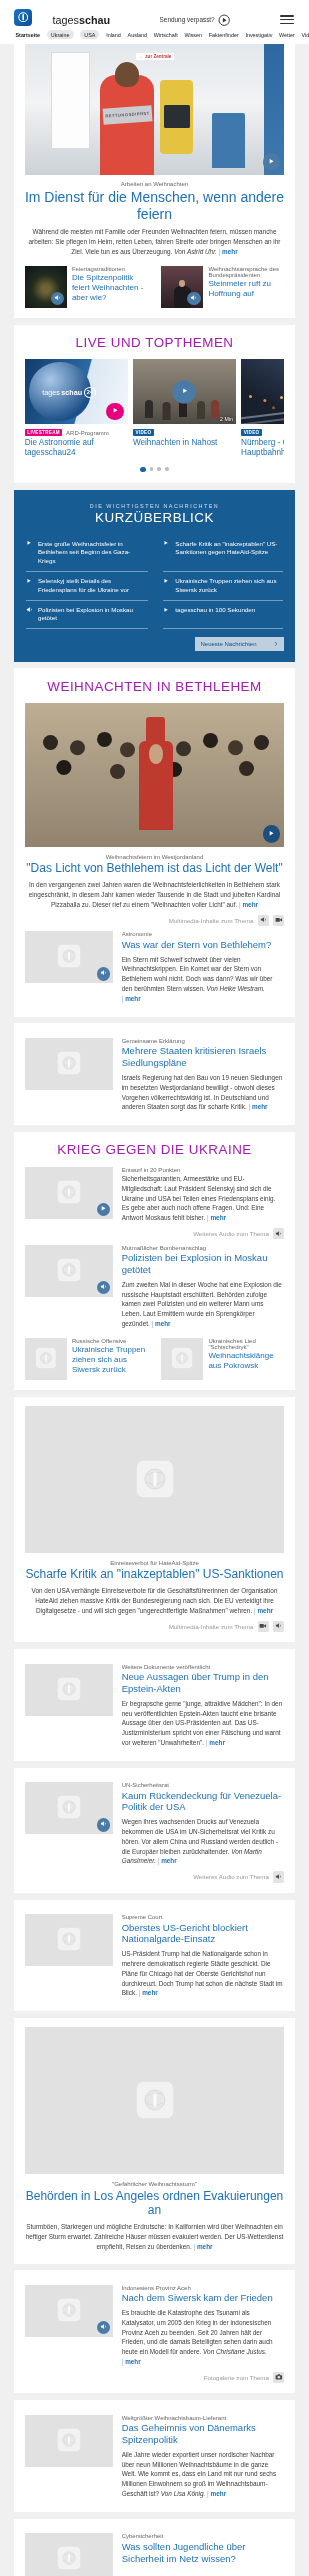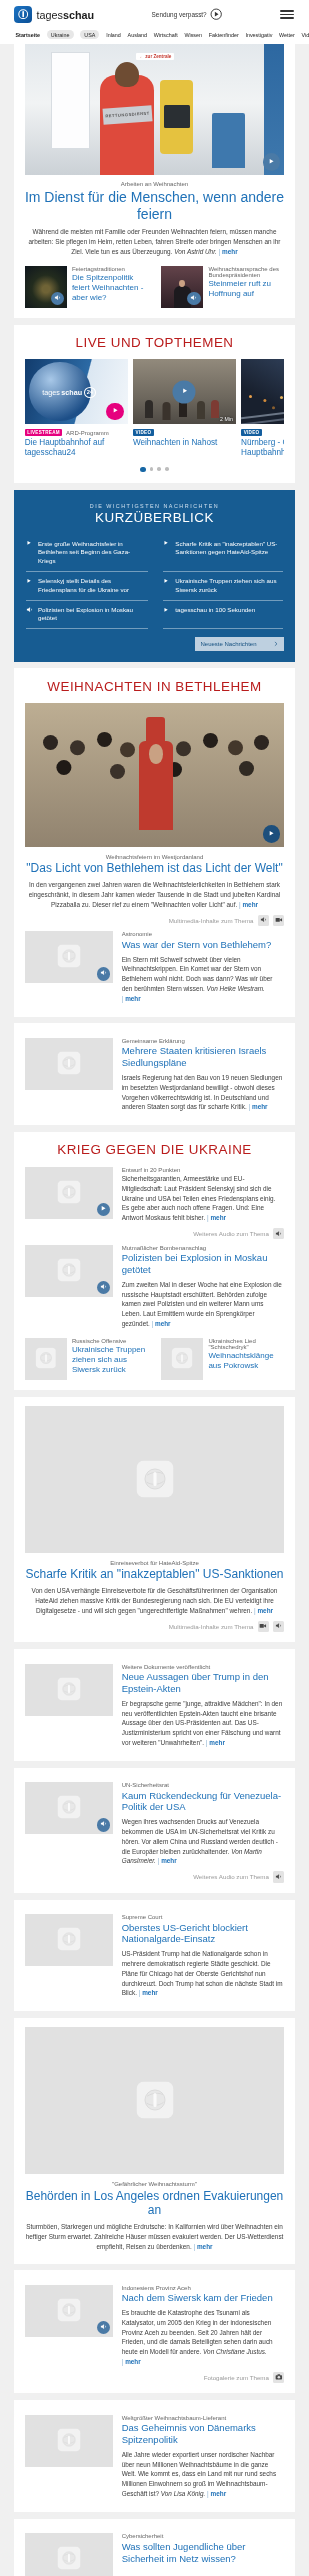--- a/index.html
+++ b/index.html
@@ -1,35 +1,35 @@
 <!DOCTYPE html>
 <html style="font-size:8.2px"><head>
 <meta charset="utf-8">
 <style>
   html,body{margin:0;padding:0;background:#f0f0f0;width:309px;font-family:"Liberation Sans",sans-serif;-webkit-font-smoothing:antialiased;}
   *{box-sizing:border-box;}
   
   .hdr{background:#fff;padding:3.1px 10.3px 0 10.3px;}
-  .hdr-top{display:flex;align-items:center;height:23px;}
+  .hdr-top{display:flex;align-items:flex-end;height:23px;gap:16px;}
   .logo{width:17.5px;height:17.5px;border-radius:4.1px;background:linear-gradient(135deg,#1c74c4,#0b4f95);margin-left:4.1px;flex:none;display:flex;align-items:center;justify-content:center;cursor:pointer;}
   .brand{font-size:10.8px;color:#1d1d1d;margin-left:4.6px;cursor:pointer;}
   .brand .bl{font-weight:300;} .brand .bb{font-weight:700;}
   .missed{display:flex;align-items:center;gap:3.6px;margin:0 auto;font-size:6.4px;color:#333;cursor:pointer;}
   .burger{width:13.4px;margin-right:5.2px;cursor:pointer;}
   .burger i{display:block;height:1.5px;background:#333;border-radius:1px;margin:2.1px 0;}
   .nav{display:flex;align-items:center;gap:6.7px;padding:4.1px 1px 4.6px 5.2px;font-size:5.4px;color:#222;flex-wrap:nowrap;white-space:nowrap;}
   .nav .ni{cursor:pointer;}
   .nav .act{font-weight:700;}
   .nav .pill{background:#e7e7e7;border-radius:4.6px;padding:1.5px 4.1px;}
   
   .card{background:#fff;margin:0 14.4px 6.7px 14.4px;padding:9.3px 10.3px 10.3px 10.3px;}
   .card.flush{padding-top:0;}
   .card.blue{background:#175c92;color:#fff;}
   .eyebrow{color:#787878;text-align:center;font-size:5.4px;letter-spacing:1.5px;margin:4.1px 0 1px;}
-  .sec-title{color:#b91c1c;text-align:center;font-size:13.4px;font-weight:500;letter-spacing:0.5px;margin:1px 0 9.3px;}
+  .sec-title{color:#a21caf;text-align:center;font-size:13.4px;font-weight:500;letter-spacing:0.5px;margin:1px 0 9.3px;}
   .blue .eyebrow{color:#cfe0ef;}
   .blue .sec-title{color:#fff;}
   
   .bigimg{position:relative;background:#e1e1e1;margin-bottom:6.7px;overflow:hidden;}
   .thumb{position:relative;background:#e1e1e1;flex:none;overflow:hidden;}
   .thumb.land{width:88px;height:52px;}
   .thumb.sq{width:42px;height:42px;}
   .wm{position:absolute;left:50%;top:50%;transform:translate(-50%,-50%);opacity:.9;}
   .ovl{position:absolute;right:4.1px;bottom:4.1px;width:17.5px;height:17.5px;border-radius:50%;background:#4a7aa6;display:flex;align-items:center;justify-content:center;cursor:pointer;}
   .ovl.sm{width:13.4px;height:13.4px;right:2.6px;bottom:2.6px;}
@@ -216,21 +216,21 @@
             <div class="ovl mag">
               <span><svg width="6.7" height="6.7" viewBox="0 0 24 24">
                   <path d="M6 4l14 8-14 8z" fill="#fff"></path>
                 </svg></span>
             </div>
           </div>
           <div class="tagrow">
             <span class="chip magenta">LIVESTREAM</span>
             <span class="kicker">ARD-Programm</span>
           </div>
-          <h3 class="t-title">Die Hauptbahnhof auf tagesschau24</h3>
+          <h3 class="t-title">Die Astronomie auf tagesschau24</h3>
         </div>
         <div class="mcard">
           <div class="mcimg sc-nah">
             <div class="figs"></div>
             <div class="ovl ctr">
               <span><svg width="6.7" height="6.7" viewBox="0 0 24 24">
                   <path d="M6 4l14 8-14 8z" fill="#fff"></path>
                 </svg></span>
             </div>
             <span class="dur">2 Min</span>

